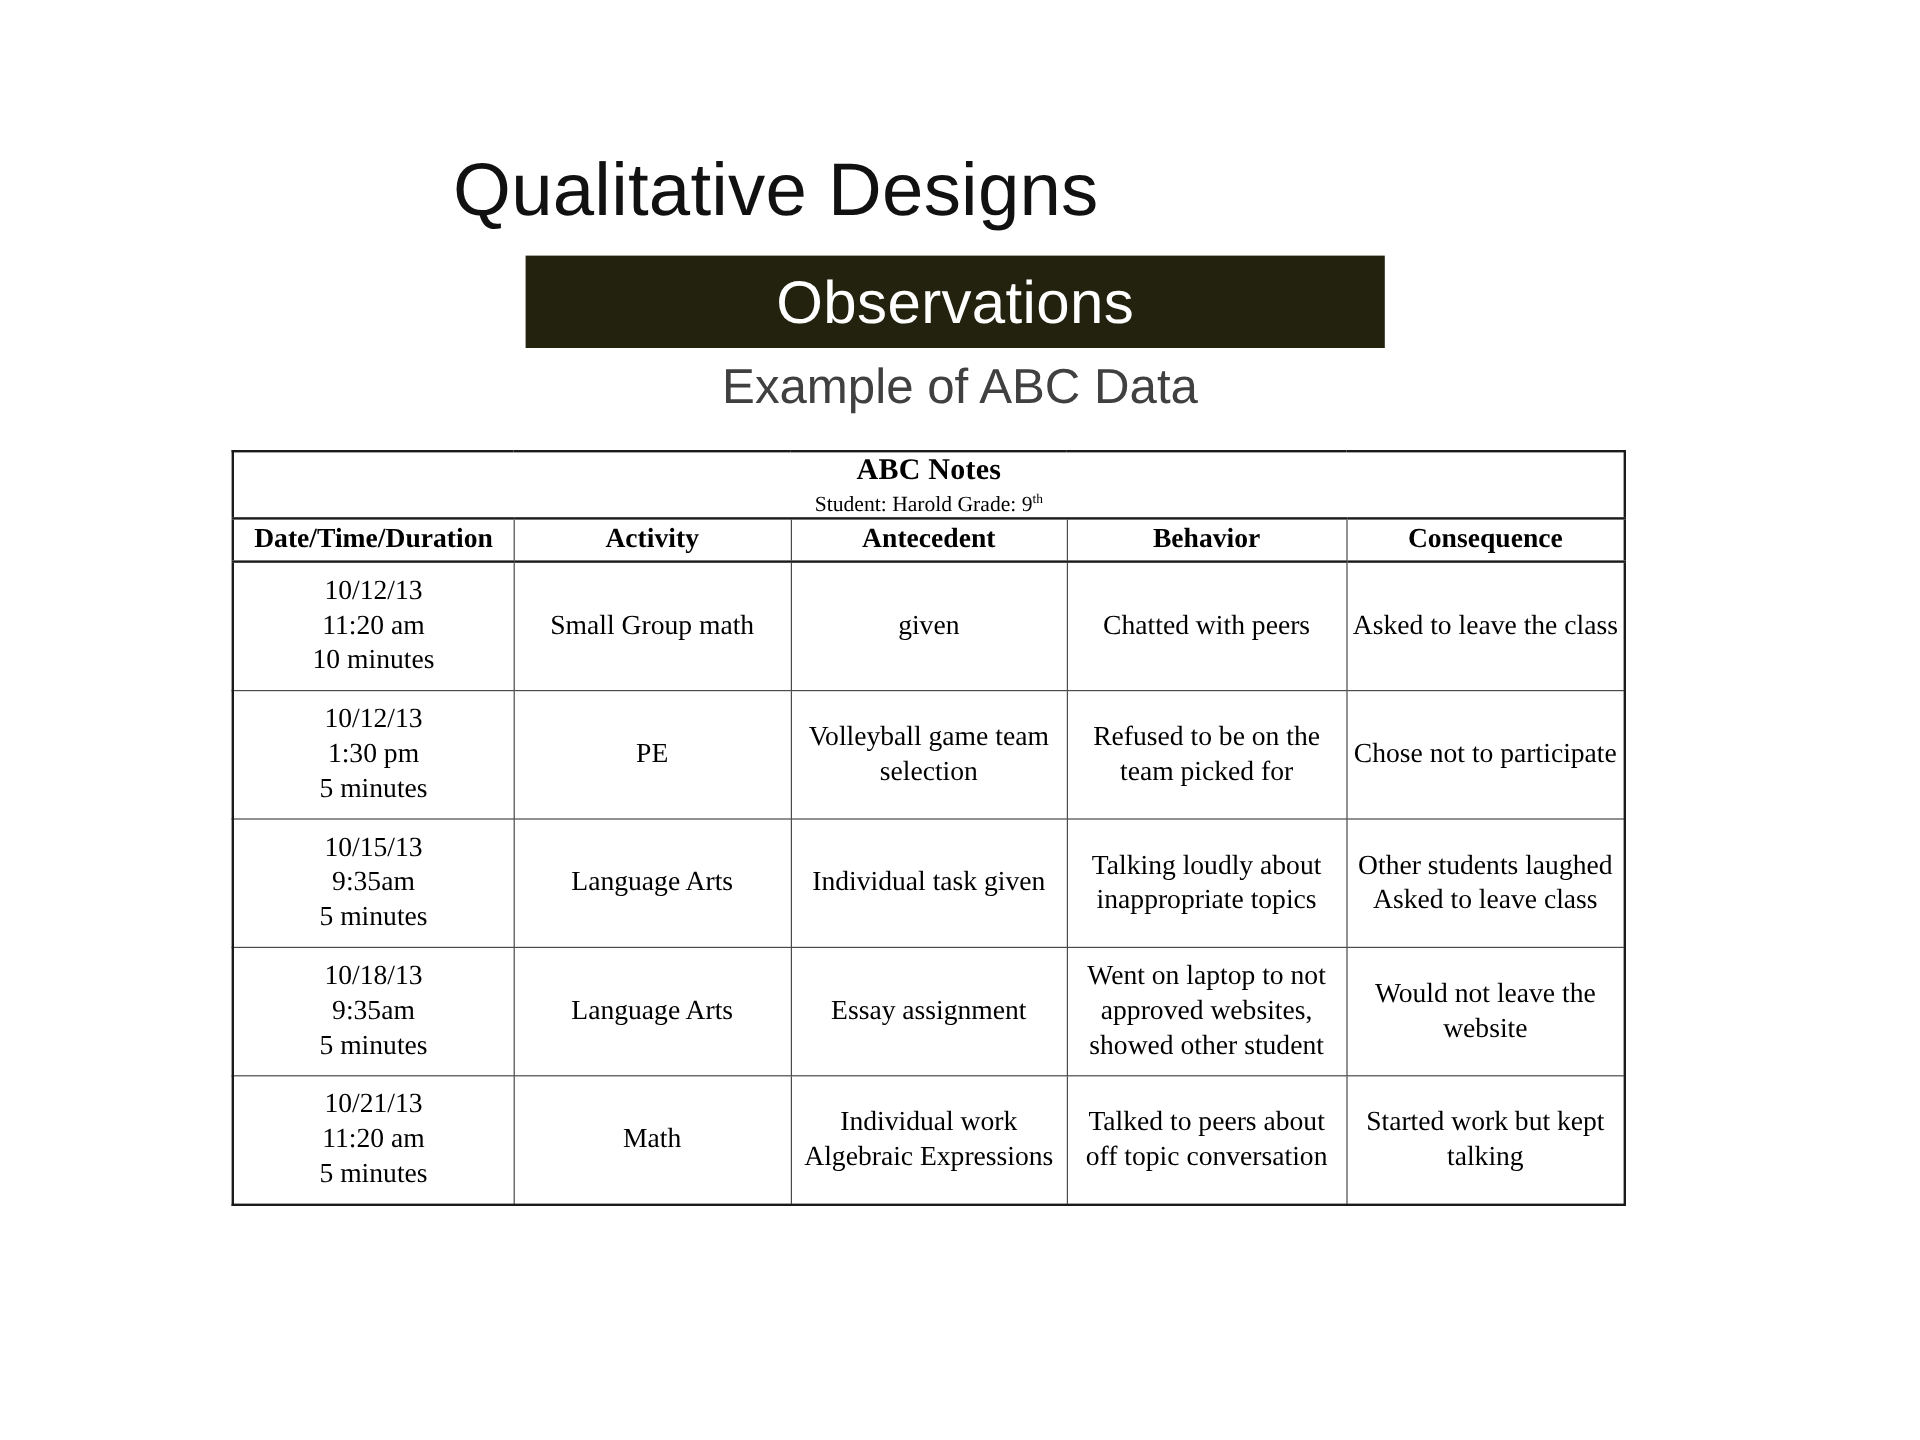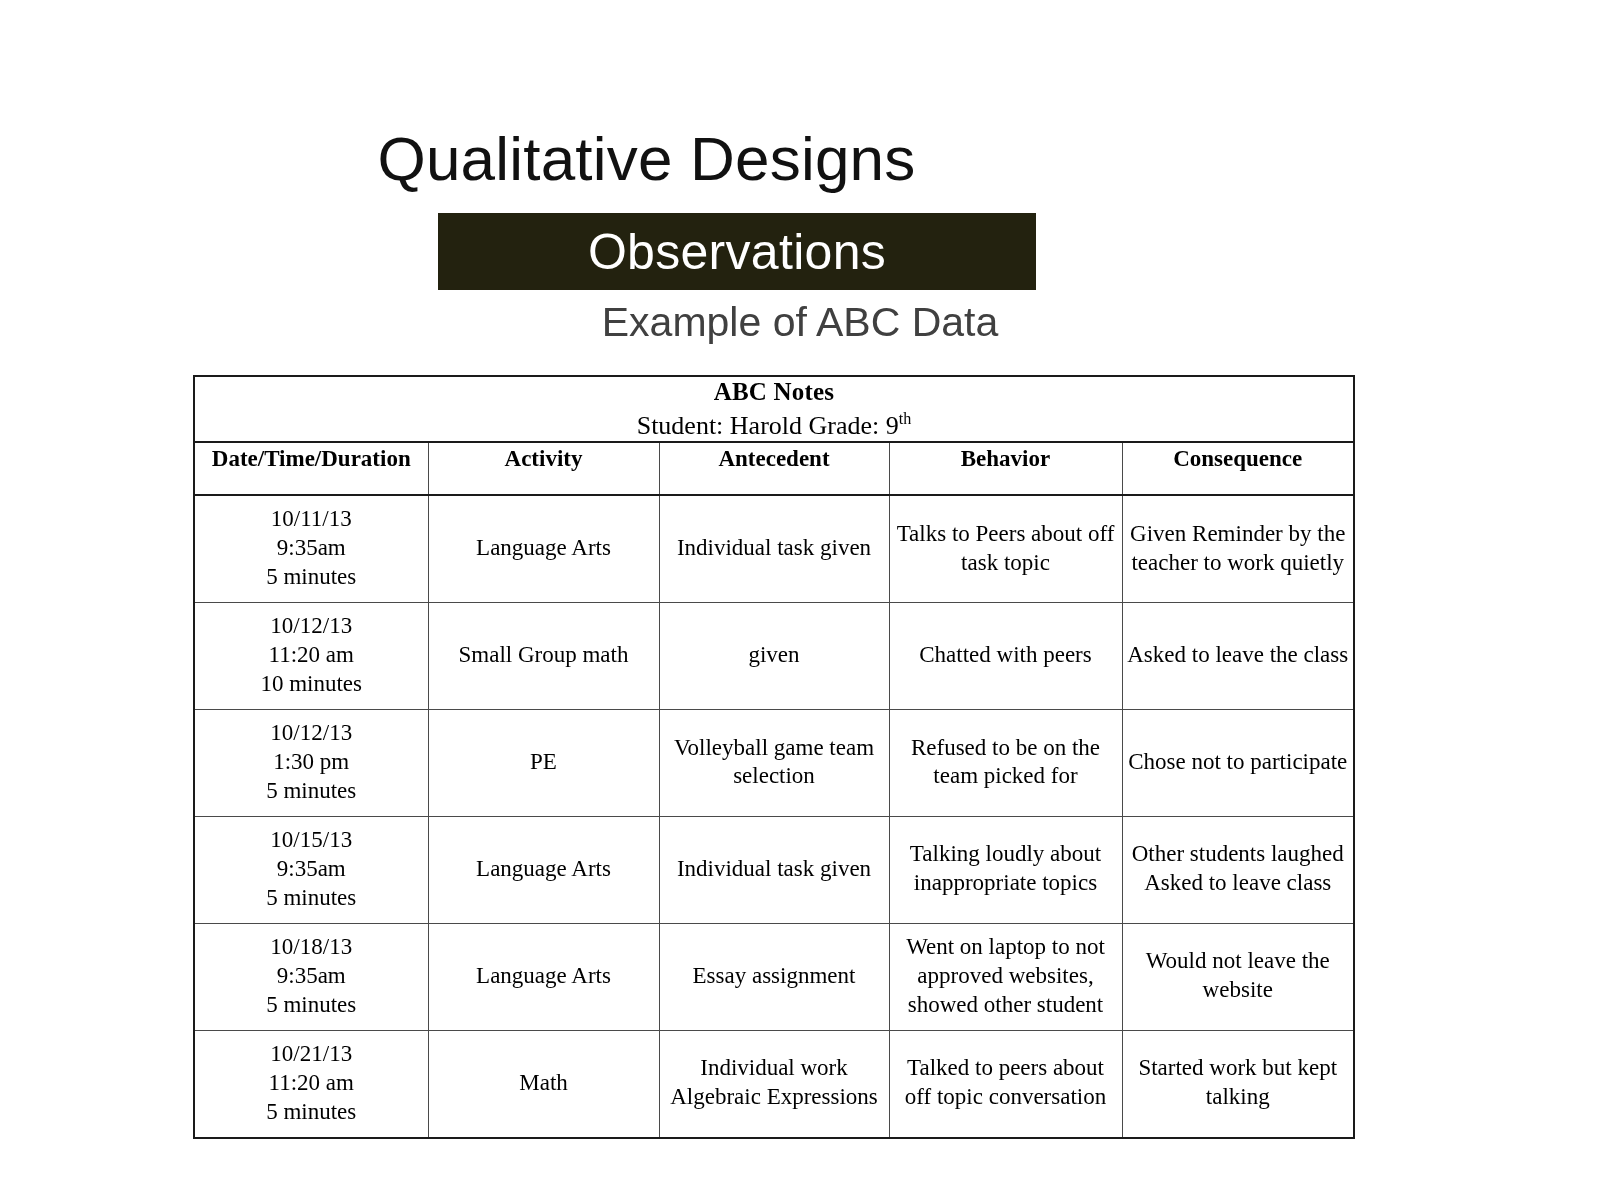--- a/index.html
+++ b/index.html
@@ -29,21 +29,21 @@
     font-size: 62px;
     letter-spacing: 0.2px;
     line-height: 1.08;
     color: #111111;
   }
 
   .banner {
     position: absolute;
     left: 438px;
     top: 213px;
-    width: 598px;
+    width: 716px;
     height: 77px;
     background: #23220f;
     display: flex;
     align-items: center;
     justify-content: center;
   }
   .banner-text {
     font-family: "Liberation Sans", "DejaVu Sans", sans-serif;
     font-weight: 300;
     font-size: 50px;
@@ -94,34 +94,34 @@
     line-height: 1.22;
   }
   .title-cell .t1 {
     display: block;
     font-weight: bold;
     font-size: 25px;
     letter-spacing: 0.2px;
   }
   .title-cell .t2 {
     display: block;
-    font-size: 26px;
+    font-size: 18px;
     margin-top: 2px;
   }
   .title-cell .t2 sup {
     font-size: 0.62em;
     vertical-align: super;
     line-height: 0;
   }
 
   thead.colheads th {
     text-align: center;
     font-weight: bold;
     font-size: 23px;
-    padding: 3px 2px 22px 2px;
+    padding: 3px 2px 5px 2px;
     border-top: 2px solid #1a1a1a;
     border-bottom: 2px solid #1a1a1a;
   }
 
   tbody.rows td {
     text-align: center;
     font-size: 23px;
     line-height: 1.26;
     padding: 9px 4px 10px 4px;
   }
@@ -174,29 +174,20 @@
         <th>Date/Time/Duration</th>
         <th>Activity</th>
         <th>Antecedent</th>
         <th>Behavior</th>
         <th>Consequence</th>
       </tr>
     </thead>
 
     <tbody class="rows">
       <tr>
-        <td class="dtd">10/11/13
-9:35am
-5 minutes</td>
-        <td>Language Arts</td>
-        <td>Individual task given</td>
-        <td>Talks to Peers about off task topic</td>
-        <td>Given Reminder by the teacher to work quietly</td>
-      </tr>
-      <tr>
         <td class="dtd">10/12/13
 11:20 am
 10 minutes</td>
         <td>Small Group math</td>
         <td>given</td>
         <td>Chatted with peers</td>
         <td>Asked to leave the class</td>
       </tr>
       <tr>
         <td class="dtd">10/12/13

